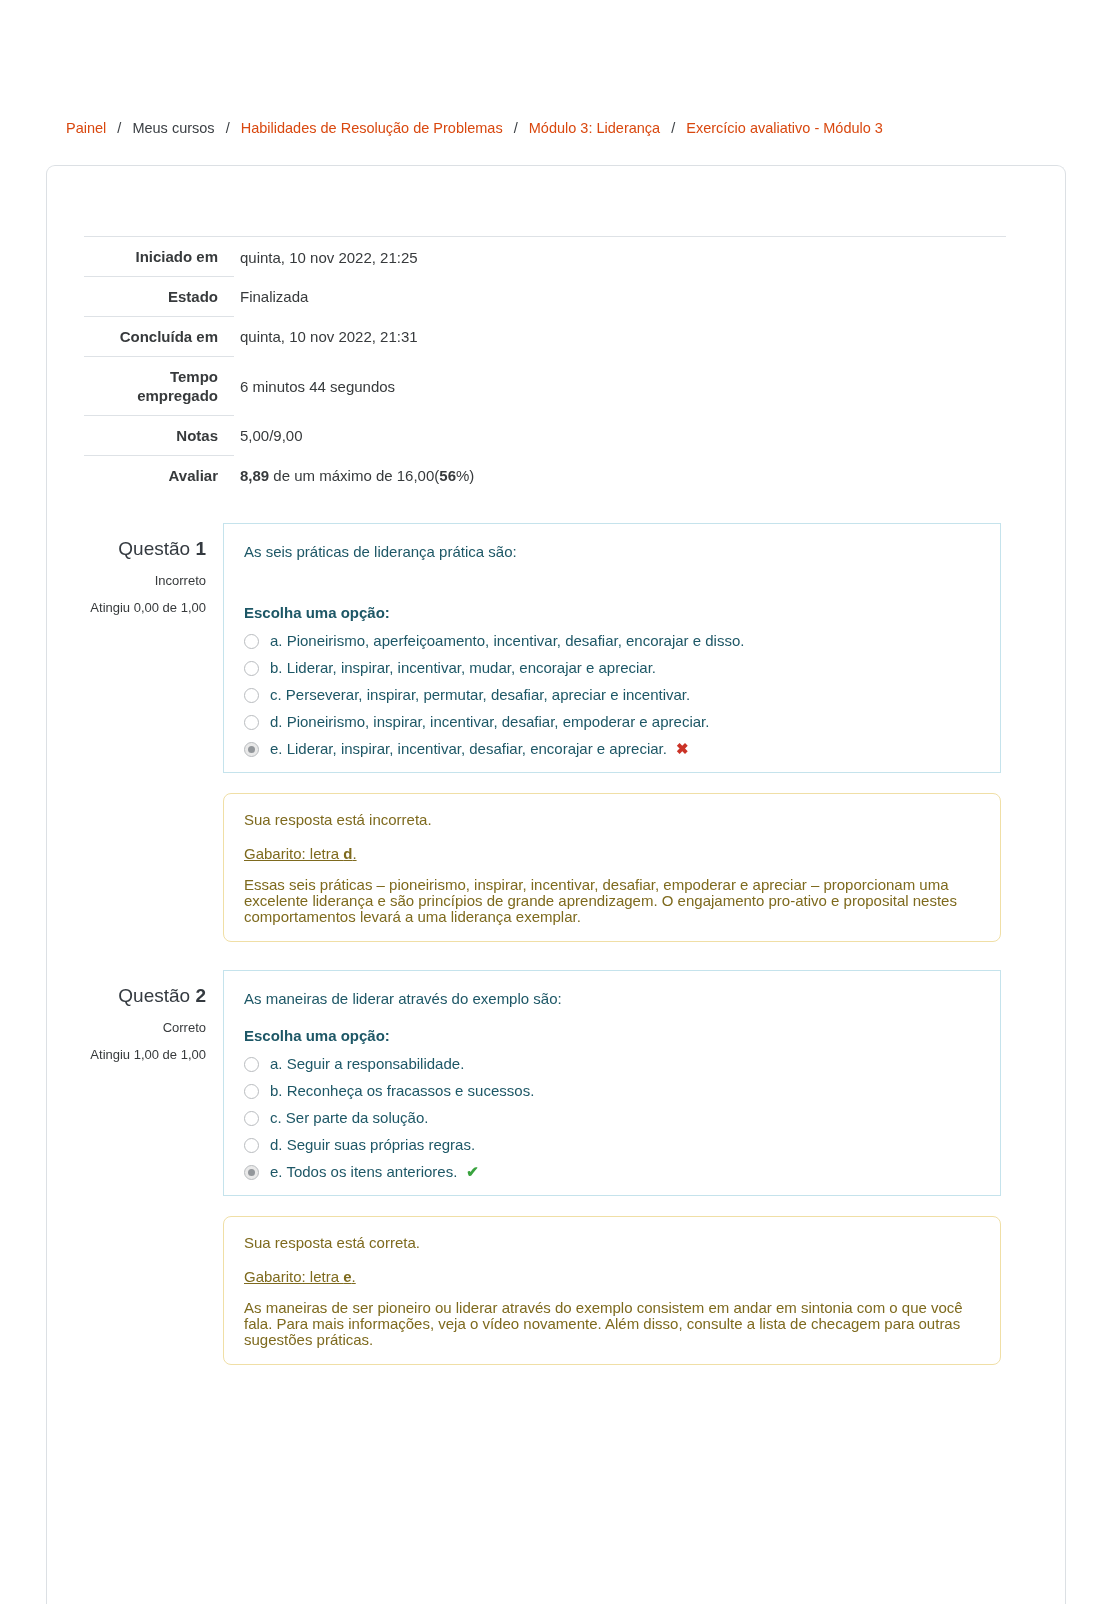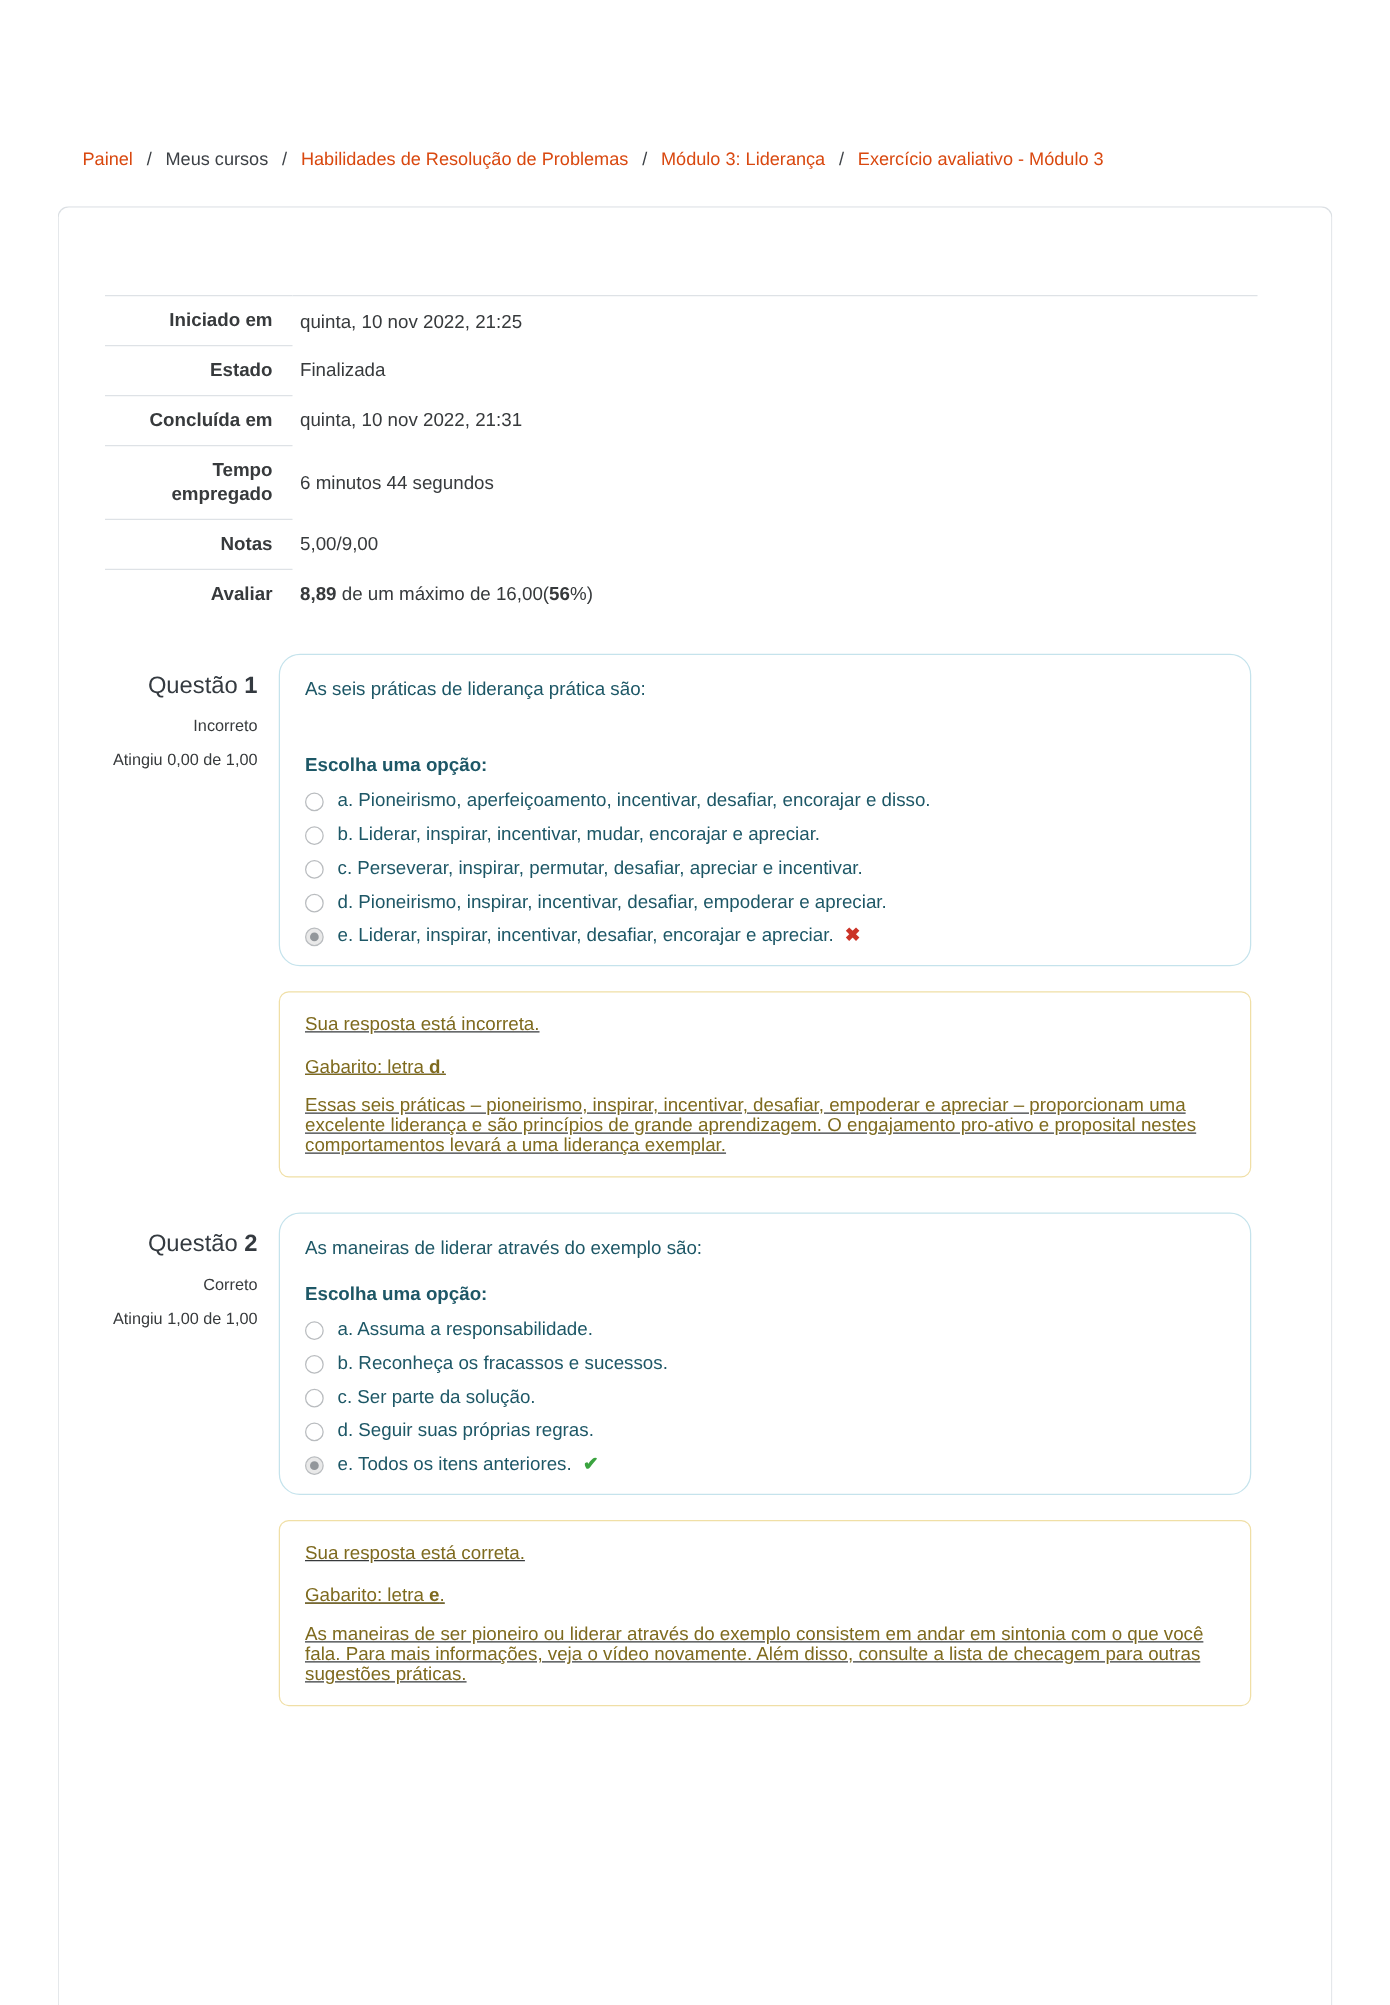--- a/index.html
+++ b/index.html
@@ -40,21 +40,21 @@
   
   .question-row { display:flex; margin-top:28px; }
   .q-info { width:122px; flex-shrink:0; text-align:right; padding-top:13px; }
   .q-title { font-size:19px; color:#343a40; }
   .q-title .q-num { font-weight:bold; }
   .q-state { font-size:13px; margin-top:9px; color:#373a3c; }
   .q-grade { font-size:13px; margin-top:9px; color:#373a3c; white-space:nowrap; }
 
   .q-box {
     margin-left:17px; width:778px;
-    border:1px solid #c5e3ec; border-radius:17px;
+    border:1px solid #c5e3ec; border-radius:0;
     padding:17px 20px 14px 20px;
     color:#1d5766; background:#fff;
   }
   .q-text { line-height:21px; }
   .q-prompt { font-weight:bold; margin-top:16px; line-height:21px; }
   .q-prompt.gap-lg { margin-top:40px; }
   .options { margin-top:5px; }
   .option { display:flex; align-items:center; margin-top:9px; line-height:18px; }
   .radio {
     width:15px; height:15px; flex-shrink:0; position:relative;
@@ -64,21 +64,21 @@
   .radio.checked::after {
     content:""; position:absolute; left:3px; top:3px; right:3px; bottom:3px;
     border-radius:50%; background:#93979b;
   }
   .opt-text { cursor:pointer; }
   .result-icon { margin-left:9px; font-weight:bold; font-size:15px; }
   .result-icon.incorrect { color:#cb3327; }
   .result-icon.correct { color:#3aa33f; }
 
   
-  .feedback-row { display:flex; margin-top:20px;text-decoration:underline; }
+  .feedback-row { display:flex; margin-top:20px; }
   .f-spacer { width:139px; flex-shrink:0; }
   .f-box {
     width:778px; border:1px solid #f0dfa6; border-radius:8px;
     padding:15px 20px 16px 20px; color:#7e6a1e; background:#fff;
   }
   .f-status { line-height:21px; }
   .f-answer { margin-top:13px; line-height:21px; text-decoration:underline; }
   .f-answer .f-letter { font-weight:bold; }
   .f-expl { margin-top:13px; line-height:16px; }
 </style>
@@ -177,21 +177,21 @@
       <div class="q-title"><span>Questão </span><span class="q-num">2</span></div>
       <div class="q-state">Correto</div>
       <div class="q-grade">Atingiu 1,00 de 1,00</div>
     </div>
     <div class="q-box">
       <div class="q-text">As maneiras de liderar através do exemplo são:</div>
       <div class="q-prompt">Escolha uma opção:</div>
       <div class="options">
         <div class="option">
           <span class="radio"></span>
-          <span class="opt-text">a. Assuma a responsabilidade.</span>
+          <span class="opt-text">a. Seguir a responsabilidade.</span>
         </div>
         <div class="option">
           <span class="radio"></span>
           <span class="opt-text">b. Reconheça os fracassos e sucessos.</span>
         </div>
         <div class="option">
           <span class="radio"></span>
           <span class="opt-text">c. Ser parte da solução.</span>
         </div>
         <div class="option">

